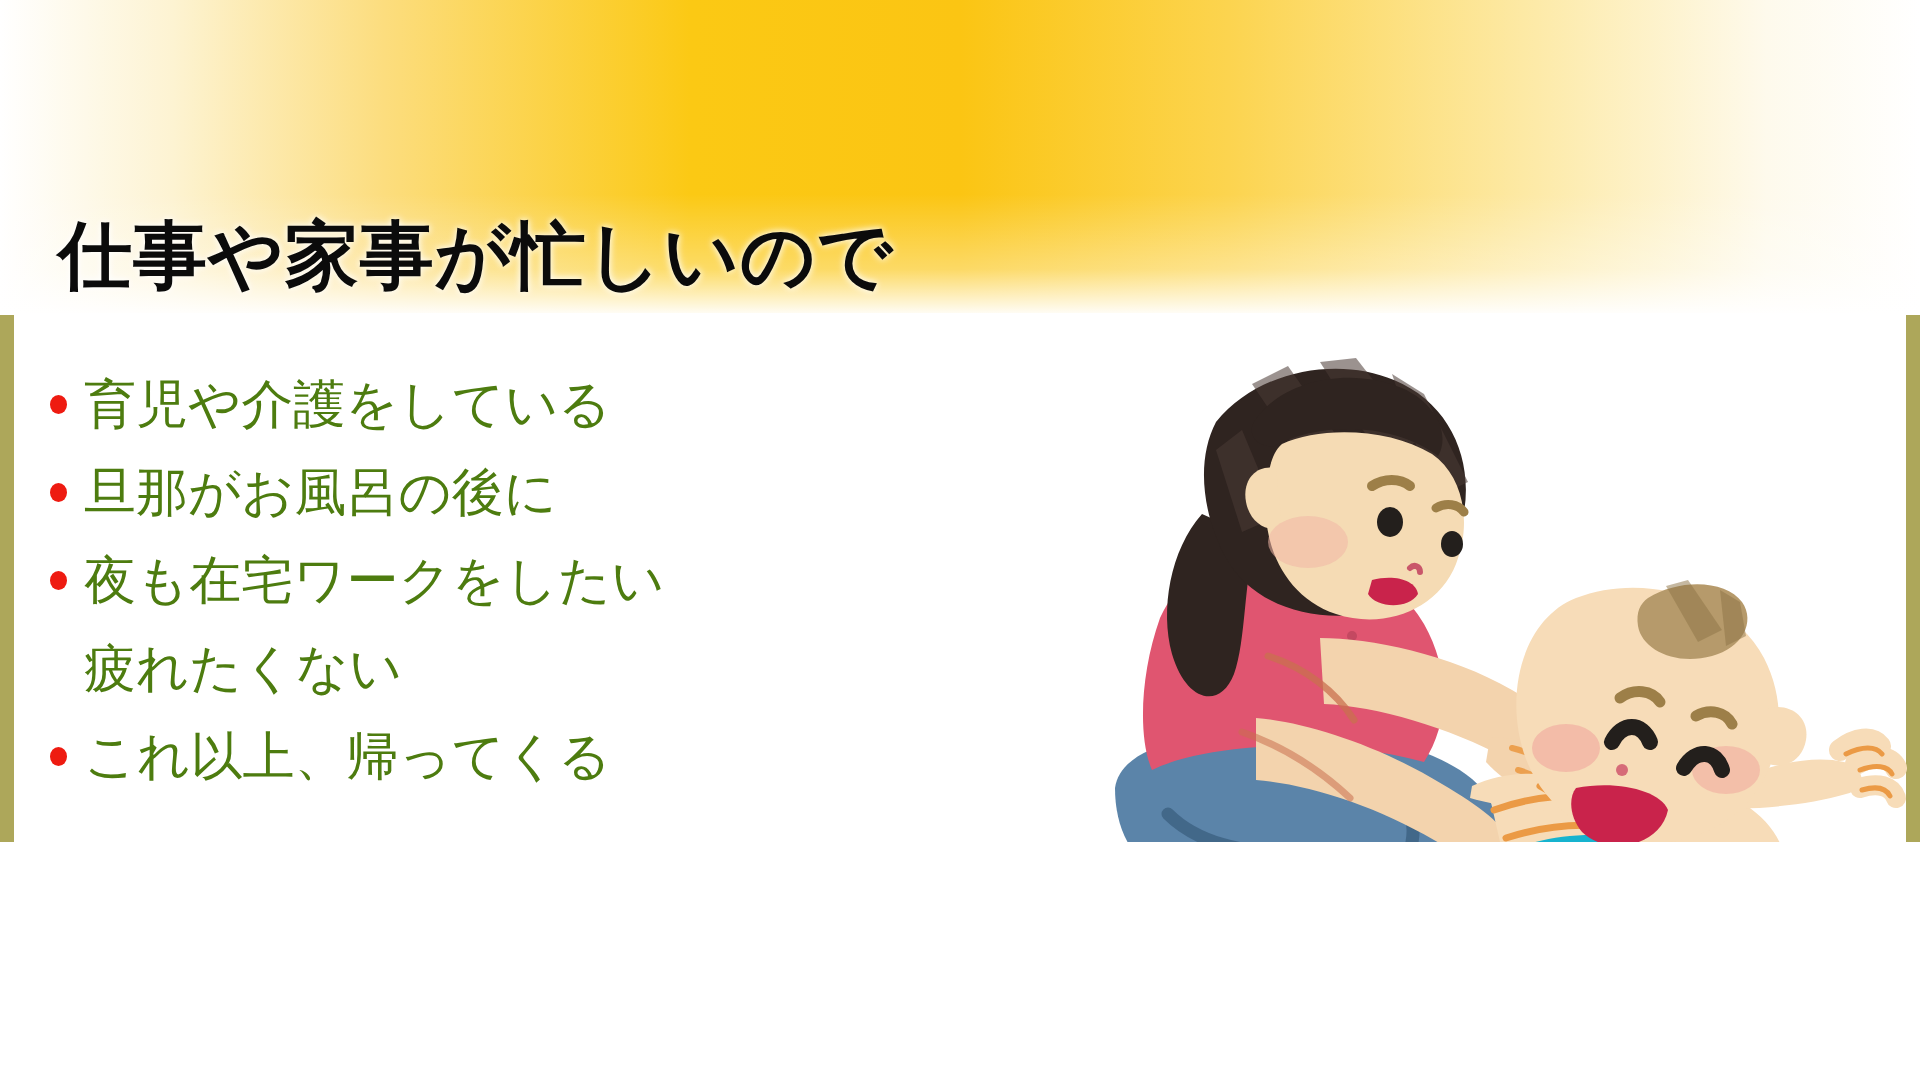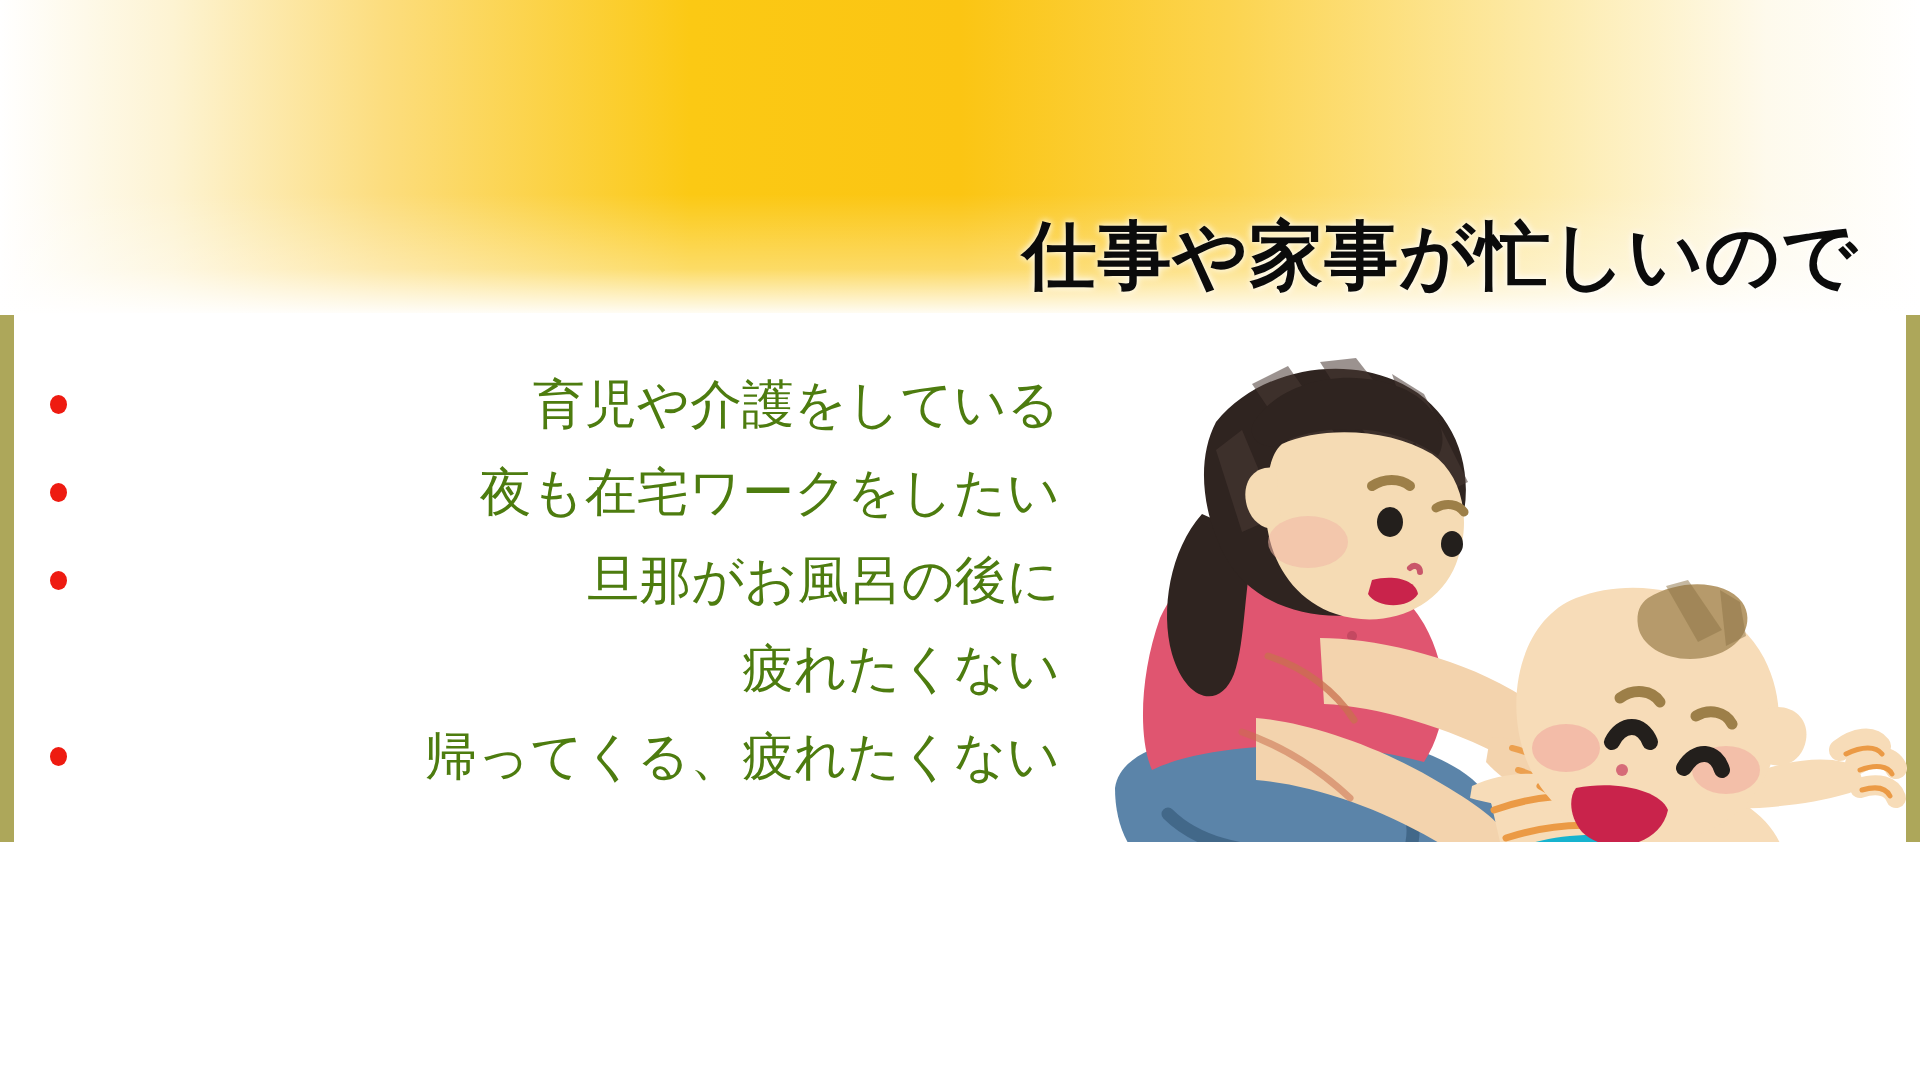--- a/index.html
+++ b/index.html
@@ -13,21 +13,20 @@
     overflow: hidden;
     font-family: "DejaVu Sans", "Liberation Sans", sans-serif;
   }
 
   #slide {
     position: relative;
     width: 1920px;
     height: 842px;
     background: #ffffff;
     overflow: hidden;
-    text-align: right;
   }
 
   
   #header-band {
     position: absolute;
     left: 0;
     top: 0;
     width: 1920px;
     height: 313px;
     background: linear-gradient(
@@ -154,36 +153,36 @@
 
   <div id="bullet-list">
 
     <div class="bullet-row">
       <span class="bullet-dot"><span class="dot"></span></span>
       <span class="bullet-text">育児や介護をしている</span>
     </div>
 
     <div class="bullet-row">
       <span class="bullet-dot"><span class="dot"></span></span>
+      <span class="bullet-text">旦那がお風呂の後に</span>
+    </div>
+
+    <div class="bullet-row">
+      <span class="bullet-dot"><span class="dot"></span></span>
       <span class="bullet-text">夜も在宅ワークをしたい</span>
-    </div>
-
-    <div class="bullet-row">
-      <span class="bullet-dot"><span class="dot"></span></span>
-      <span class="bullet-text">旦那がお風呂の後に</span>
     </div>
 
     <div class="bullet-row">
       <span class="bullet-dot no-dot"><span class="dot"></span></span>
       <span class="bullet-text">疲れたくない</span>
     </div>
 
     <div class="bullet-row">
       <span class="bullet-dot"><span class="dot"></span></span>
-      <span class="bullet-text">帰ってくる、疲れたくない</span>
+      <span class="bullet-text">これ以上、帰ってくる</span>
     </div>
 
   </div>
 
   <div id="illustration">
     <svg width="900" height="742" viewBox="0 0 900 742" xmlns="http://www.w3.org/2000/svg">
 
       <ellipse cx="140" cy="560" rx="130" ry="34" fill="#c3d4e2" opacity="0.75"></ellipse>
 
       <path d="M 95 470

